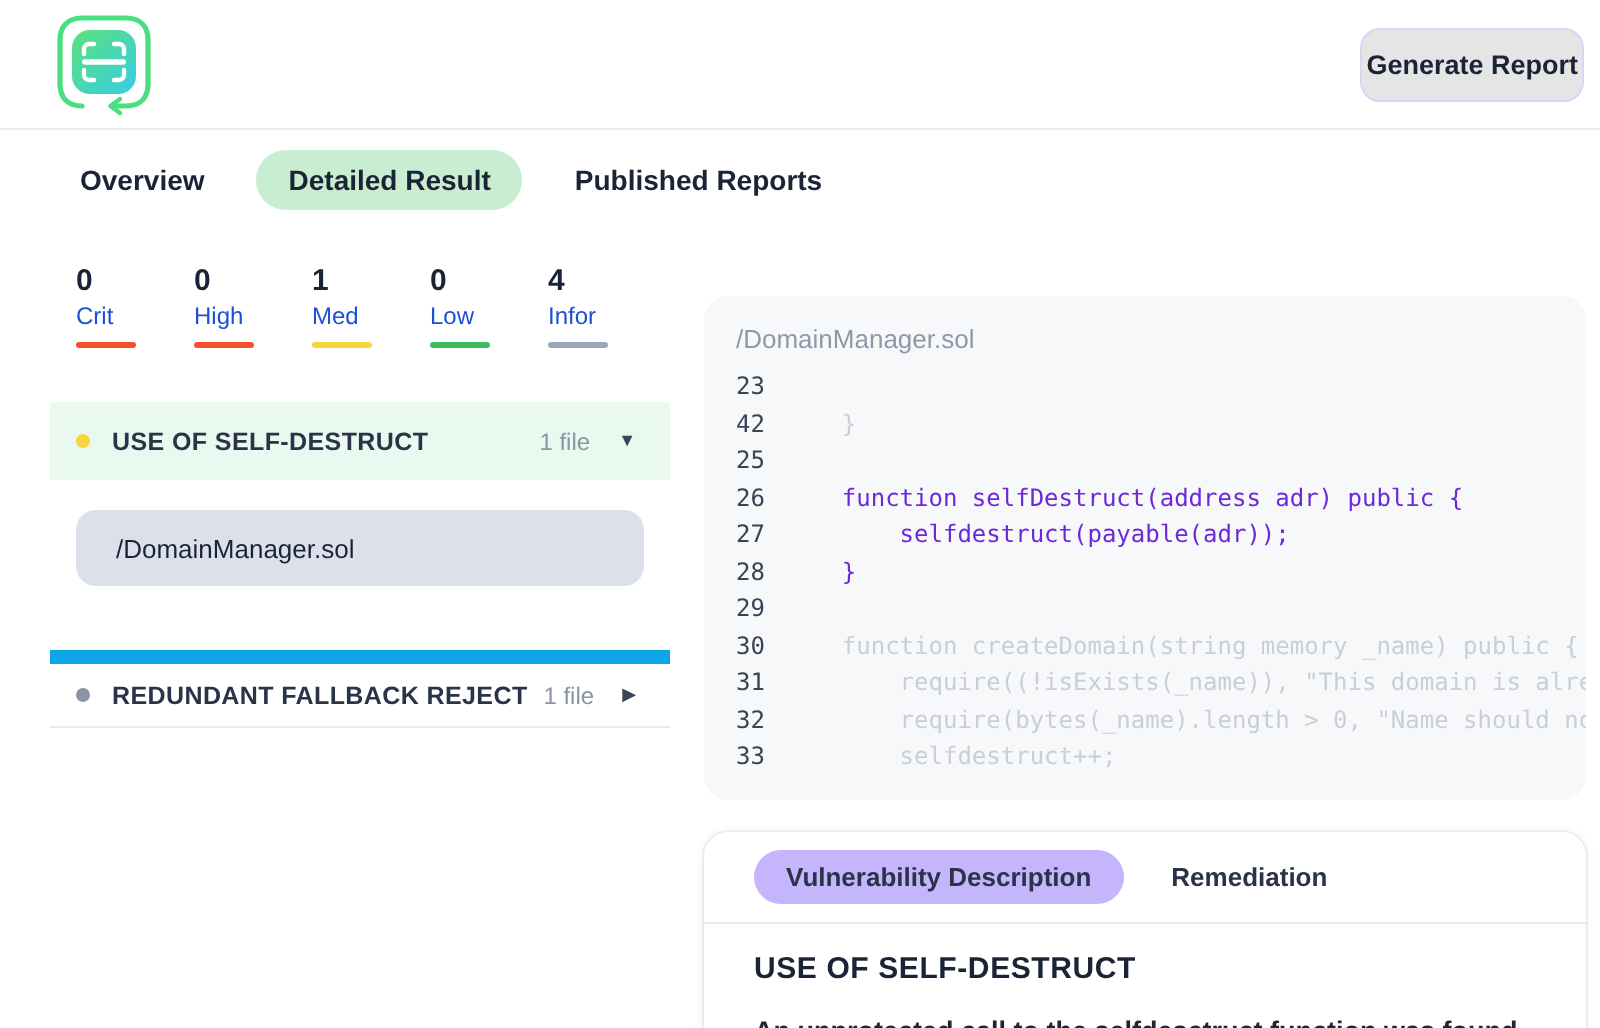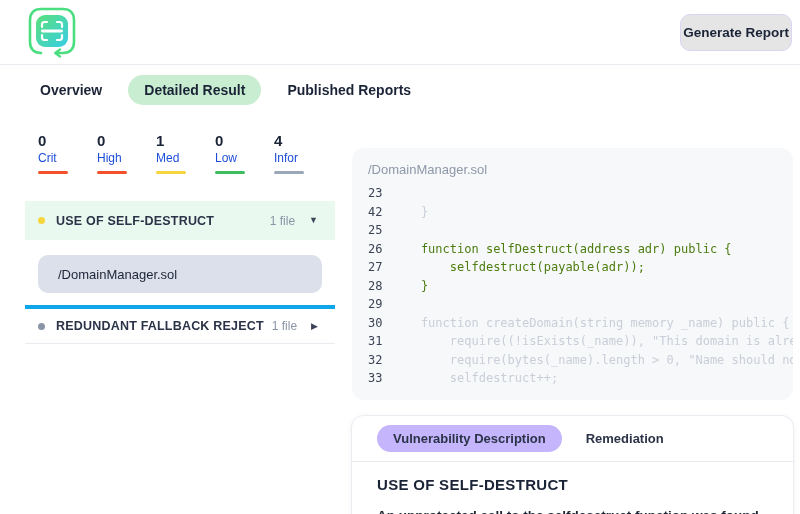--- a/index.html
+++ b/index.html
@@ -28,40 +28,40 @@
   
   .stats { display:flex; margin-top:17px; padding-left:13px; }
   .stat { min-width:32px; margin-right:27px; }
   .stat-count { font-size:15px; font-weight:700; color:#1B2437; }
   .stat-label { font-size:12px; color:#1d4ed8; margin-top:2px; }
   .stat-bar { width:30px; height:3px; border-radius:2px; margin-top:6px; }
 
   
   .issue { display:flex; align-items:center; height:39px; padding:0 17px 0 13px; cursor:pointer; }
   .issue-open { background:#EAF9EF; margin-top:27px; }
-  .issue-closed { background:#fff; border-top:4px solid #0ea5e9; border-bottom:1px solid #E9EBF0;
-    margin-top:12px; }
+  .issue-closed { background:#fff; border-top:7px solid #0ea5e9; border-bottom:1px solid #E9EBF0;
+    margin-top:32px; }
   .dot { width:7px; height:7px; border-radius:50%; flex-shrink:0; margin-right:11px; }
   .issue-title { font-size:12.5px; font-weight:700; color:#2A3347; letter-spacing:.2px; }
   .spacer { flex:1; }
   .file-count { font-size:12px; color:#8A94A6; margin-right:14px; }
   .caret { font-size:9px; color:#3C4558; line-height:1; }
 
   .file-chip { margin:15px 0 0 13px; width:284px; height:38px; background:#DCE0EB;
     border-radius:10px; display:flex; align-items:center; padding-left:20px;
     font-size:13px; color:#1B2437; cursor:pointer; }
 
   
   .code-panel { margin-top:33px; background:#F7F8FA; border-radius:12px;
     padding:14px 0 10px 16px; overflow:hidden; }
   .code-filename { font-size:13px; color:#8E98A8; margin-bottom:9px; }
   .code-line { display:flex; height:18.5px; align-items:flex-start; white-space:pre; }
   .ln { width:24px; flex-shrink:0; font-family:"DejaVu Sans Mono", monospace;
     font-size:12px; color:#3A4254; }
-  .code { font-family:"DejaVu Sans Mono", monospace; font-size:12px; color:#4d7c0f;
+  .code { font-family:"DejaVu Sans Mono", monospace; font-size:12px; color:#6d28d9;
     white-space:pre; overflow:hidden; }
   .code.dim { color:#C9CED8; }
 
   
   .detail-card { margin-top:16px; background:#fff; border-radius:12px;
     box-shadow:0 1px 6px rgba(25,35,60,.08), 0 0 0 1px #F1F3F7; height:150px; overflow:hidden; }
   .detail-tabs { display:flex; align-items:center; padding:9px 0 9px 25px; }
   .detail-tab { font-size:13px; font-weight:700; color:#2A3347; cursor:pointer; margin-right:30px; }
   .detail-tab.active { background:#c4b5fd; border-radius:15px; padding:6px 16px; margin-right:24px; }
   .detail-divider { border-bottom:1px solid #E9EBF0; }

